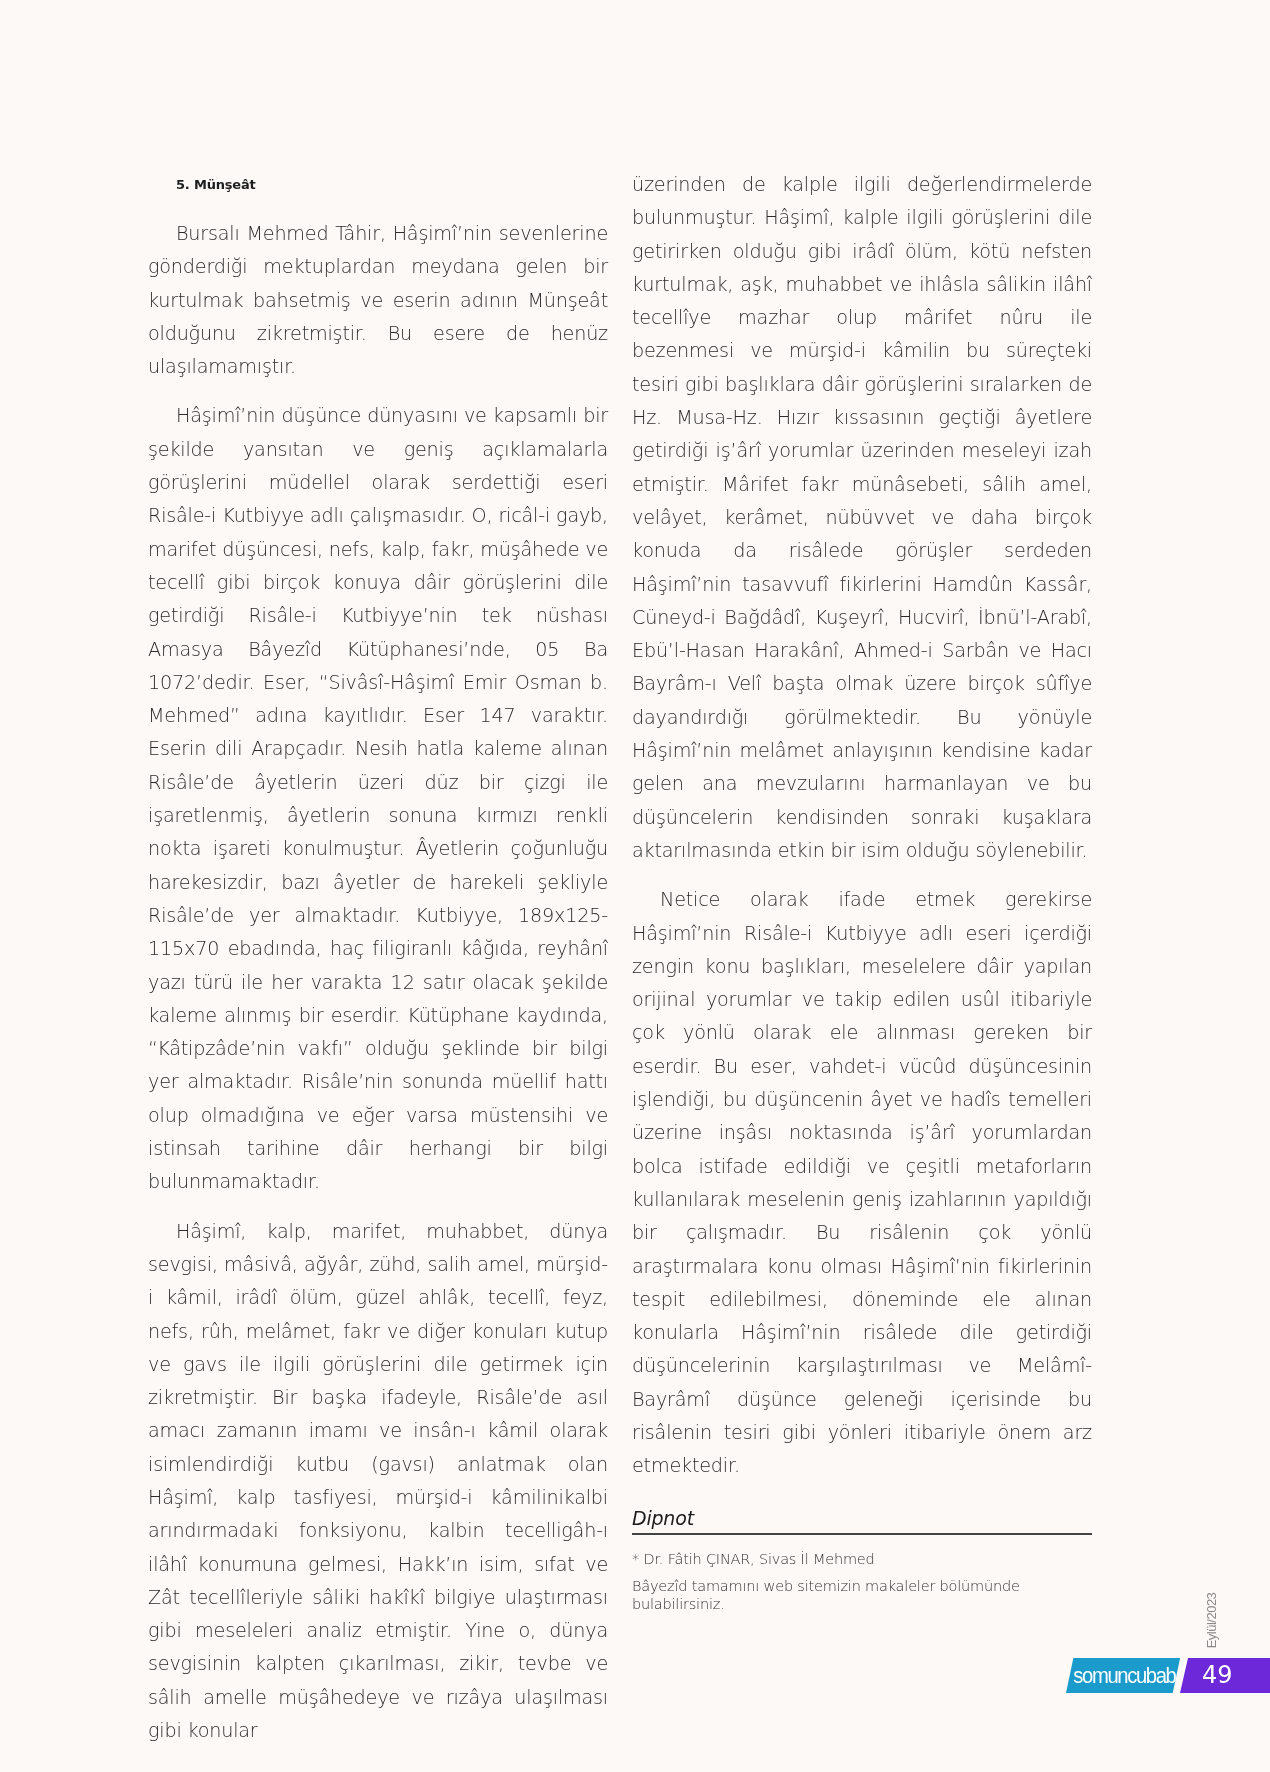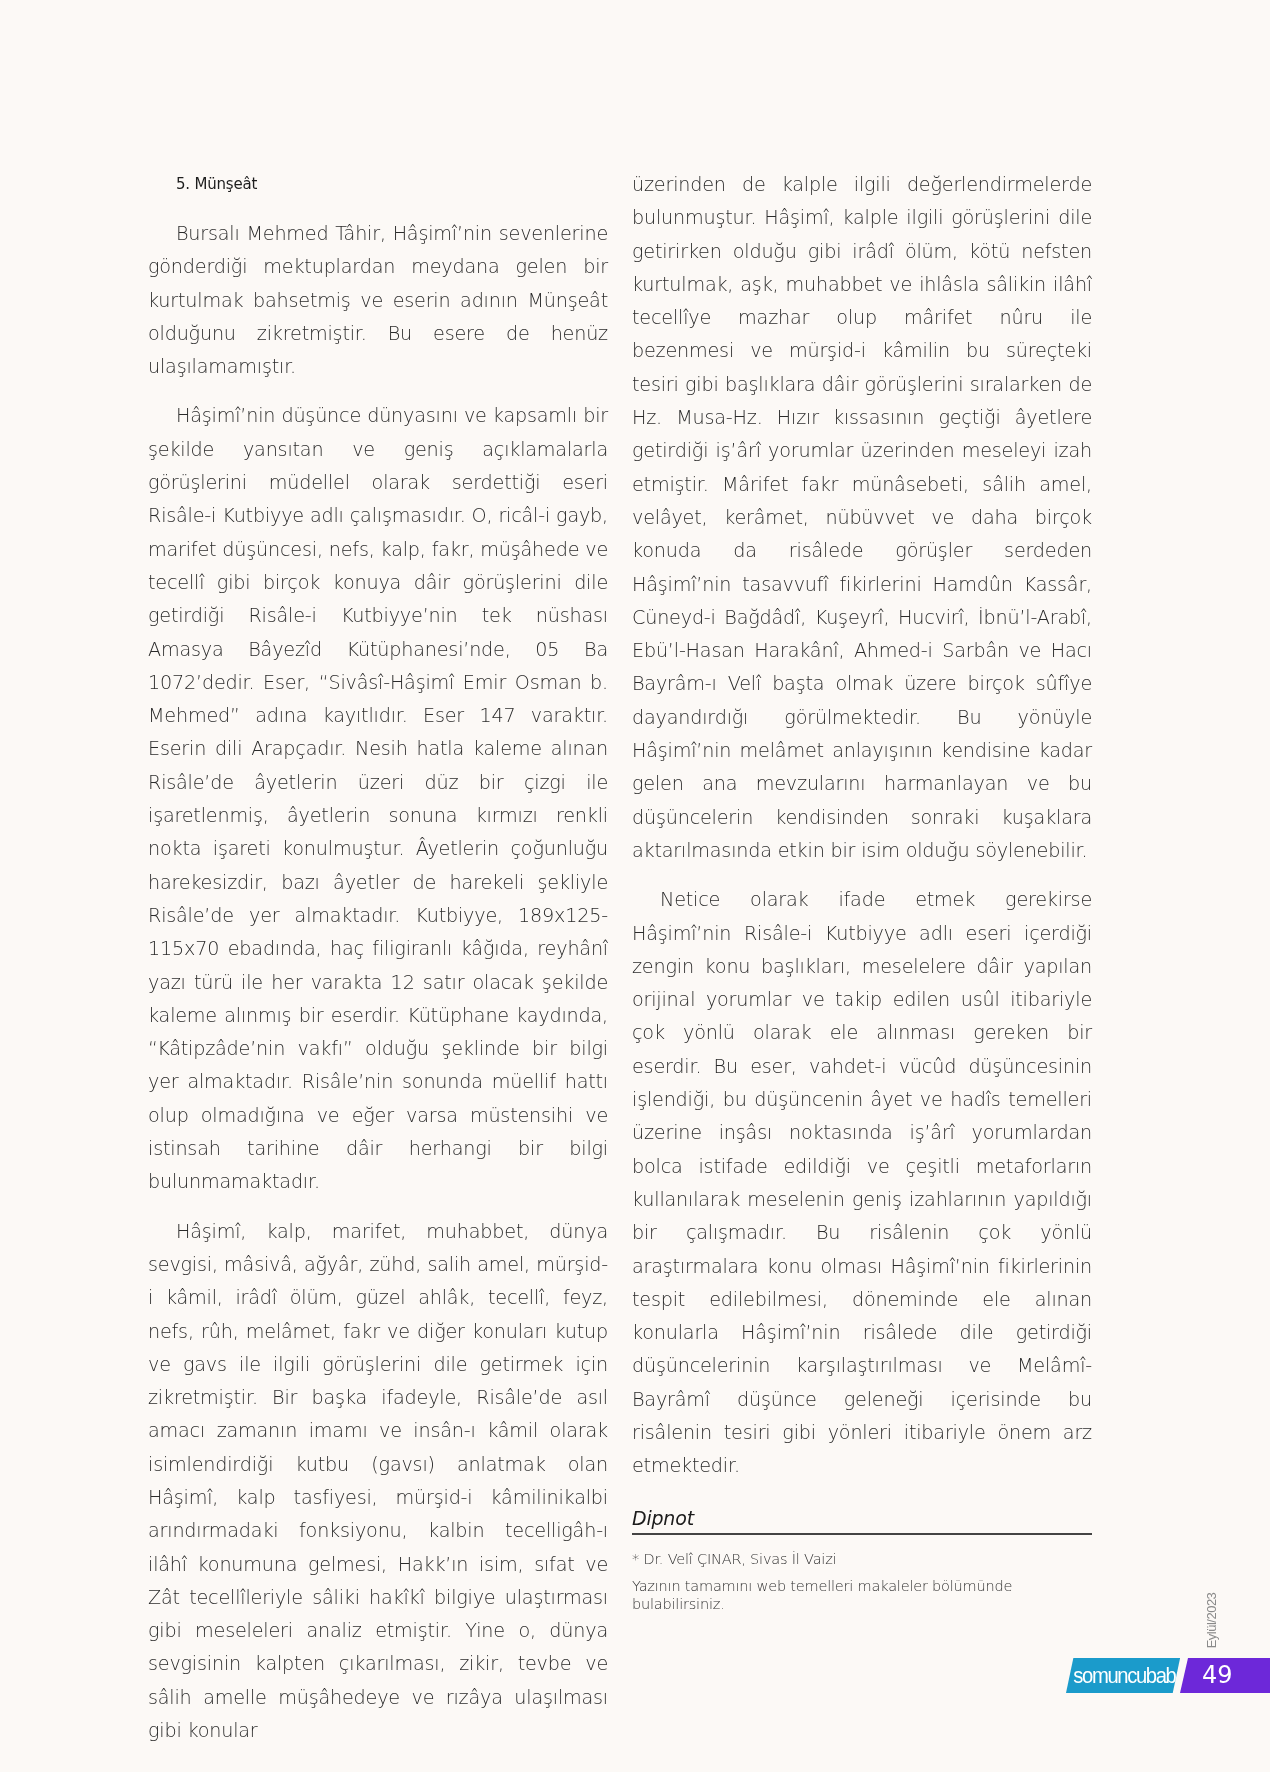--- a/index.html
+++ b/index.html
@@ -11,21 +11,21 @@
     }
     .col {
       position: absolute; top: 168px; width: 460px;
       font-size: 19.2px; line-height: 33.3px; font-weight: 300;
       letter-spacing: -0.2px;
       color: #2b2b2b;
     }
     .col.left { left: 148px; }
     .col.right { left: 632px; }
     .section-title {
-      font-size: 15px; font-weight: normal; color: #1e1e1e;
+      font-size: 13px; font-weight: bold; color: #1e1e1e;
       margin: 0 0 16px 28px; line-height: 33px;
     }
     p.para {
       margin: 0 0 16px 0; text-align: justify; text-indent: 28px;
       hyphens: manual;
     }
     p.para.cont { text-indent: 0; }
     .footnote {
       margin-top: 22px;
     }
@@ -68,22 +68,22 @@
   <p class="para">Hâşimî’nin düşünce dünyasını ve kapsamlı bir şekilde yansıtan ve geniş açıklamalarla görüşlerini müdellel olarak serdettiği eseri Risâle-i Kutbiyye adlı çalışmasıdır. O, ricâl-i gayb, marifet düşüncesi, nefs, kalp, fakr, müşâhede ve tecellî gibi birçok konuya dâir görüşlerini dile getirdiği Risâle-i Kutbiyye’nin tek nüshası Amasya Bâyezîd Kütüphanesi’nde, 05 Ba 1072’dedir. Eser, “Sivâsî-Hâşimî Emir Osman b. Mehmed” adına kayıtlıdır. Eser 147 varaktır. Eserin dili Arapçadır. Nesih hatla kaleme alınan Risâle’de âyetlerin üzeri düz bir çizgi ile işaretlenmiş, âyetlerin sonuna kırmızı renkli nokta işareti konulmuştur. Âyetlerin çoğunluğu harekesizdir, bazı âyetler de harekeli şekliyle Risâle’de yer almaktadır. Kutbiyye, 189x125-115x70 ebadında, haç filigiranlı kâğıda, reyhânî yazı türü ile her varakta 12 satır olacak şekilde kaleme alınmış bir eserdir. Kütüphane kaydında, “Kâtipzâde’nin vakfı” olduğu şeklinde bir bilgi yer almaktadır. Risâle’nin sonunda müellif hattı olup olmadığına ve eğer varsa müstensihi ve istinsah tarihine dâir herhangi bir bilgi bulunmamaktadır.</p>
   <p class="para">Hâşimî, kalp, marifet, muhabbet, dünya sevgisi, mâsivâ, ağyâr, zühd, salih amel, mürşid-i kâmil, irâdî ölüm, güzel ahlâk, tecellî, feyz, nefs, rûh, melâmet, fakr ve diğer konuları kutup ve gavs ile ilgili görüşlerini dile getirmek için zikretmiştir. Bir başka ifadeyle, Risâle’de asıl amacı zamanın imamı ve insân-ı kâmil olarak isimlendirdiği kutbu (gavsı) anlatmak olan Hâşimî, kalp tasfiyesi, mürşid-i kâmilinikalbi arındırmadaki fonksiyonu, kalbin tecelligâh-ı ilâhî konumuna gelmesi, Hakk’ın isim, sıfat ve Zât tecellîleriyle sâliki hakîkî bilgiye ulaştırması gibi meseleleri analiz etmiştir. Yine o, dünya sevgisinin kalpten çıkarılması, zikir, tevbe ve sâlih amelle müşâhedeye ve rızâya ulaşılması gibi konular</p>
 </div>
 
 <div class="col right">
   <p class="para cont">üzerinden de kalple ilgili değerlendirmelerde bulunmuştur. Hâşimî, kalple ilgili görüşlerini dile getirirken olduğu gibi irâdî ölüm, kötü nefsten kurtulmak, aşk, muhabbet ve ihlâsla sâlikin ilâhî tecellîye mazhar olup mârifet nûru ile bezenmesi ve mürşid-i kâmilin bu süreçteki tesiri gibi başlıklara dâir görüşlerini sıralarken de Hz. Musa-Hz. Hızır kıssasının geçtiği âyetlere getirdiği iş’ârî yorumlar üzerinden meseleyi izah etmiştir. Mârifet fakr münâsebeti, sâlih amel, velâyet, kerâmet, nübüvvet ve daha birçok konuda da risâlede görüşler serdeden Hâşimî’nin tasavvufî fikirlerini Hamdûn Kassâr, Cüneyd-i Bağdâdî, Kuşeyrî, Hucvirî, İbnü’l-Arabî, Ebü’l-Hasan Harakânî, Ahmed-i Sarbân ve Hacı Bayrâm-ı Velî başta olmak üzere birçok sûfîye dayandırdığı görülmektedir. Bu yönüyle Hâşimî’nin melâmet anlayışının kendisine kadar gelen ana mevzularını harmanlayan ve bu düşüncelerin kendisinden sonraki kuşaklara aktarılmasında etkin bir isim olduğu söylenebilir.</p>
   <p class="para">Netice olarak ifade etmek gerekirse Hâşimî’nin Risâle-i Kutbiyye adlı eseri içerdiği zengin konu başlıkları, meselelere dâir yapılan orijinal yorumlar ve takip edilen usûl itibariyle çok yönlü olarak ele alınması gereken bir eserdir. Bu eser, vahdet-i vücûd düşüncesinin işlendiği, bu düşüncenin âyet ve hadîs temelleri üzerine inşâsı noktasında iş’ârî yorumlardan bolca istifade edildiği ve çeşitli metaforların kullanılarak meselenin geniş izahlarının yapıldığı bir çalışmadır. Bu risâlenin çok yönlü araştırmalara konu olması Hâşimî’nin fikirlerinin tespit edilebilmesi, döneminde ele alınan konularla Hâşimî’nin risâlede dile getirdiği düşüncelerinin karşılaştırılması ve Melâmî-Bayrâmî düşünce geleneği içerisinde bu risâlenin tesiri gibi yönleri itibariyle önem arz etmektedir.</p>
 
   <div class="footnote">
     <div class="footnote-title">Dipnot</div>
-    <div class="footnote-author">* Dr. Velî ÇINAR, Sivas İl Vaizi</div>
-    <div class="footnote-note">Yazının tamamını web temelleri makaleler bölümünde bulabilirsiniz.</div>
+    <div class="footnote-author">* Dr. Fâtih ÇINAR, Sivas İl Mehmed</div>
+    <div class="footnote-note">Bâyezîd tamamını web sitemizin makaleler bölümünde bulabilirsiniz.</div>
   </div>
 </div>
 
 <div class="date-vertical">
   <span>Eylül/2023</span>
 </div>
 
 <div class="brand">somuncubaba</div>
 <div class="page-num-band">49</div>
 

